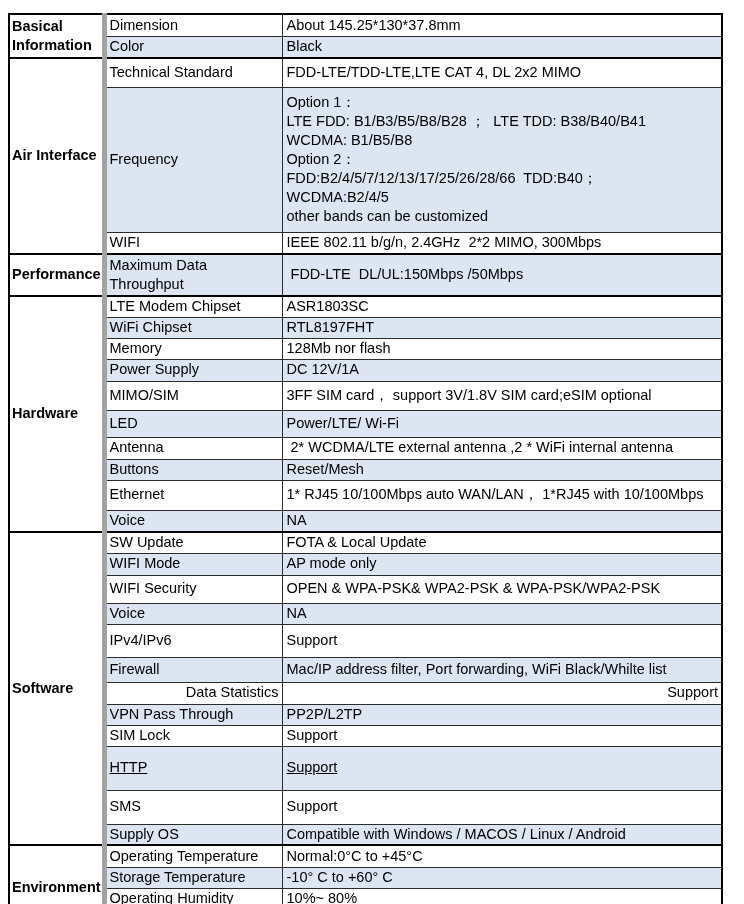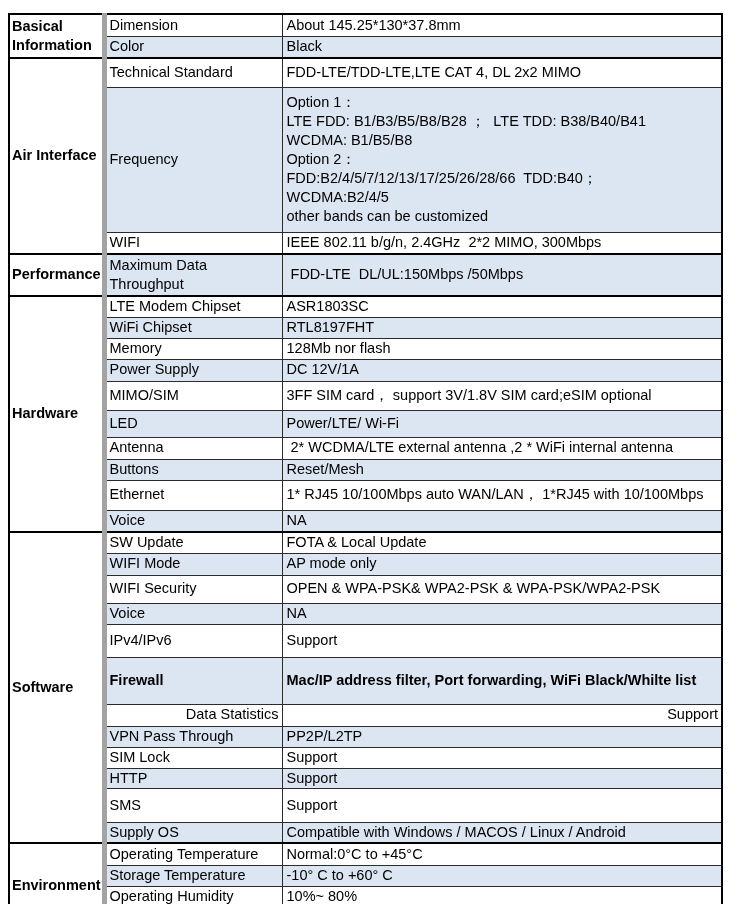--- a/index.html
+++ b/index.html
@@ -152,37 +152,37 @@
           <td class="val">OPEN &amp; WPA-PSK&amp; WPA2-PSK &amp; WPA-PSK/WPA2-PSK</td>
         </tr>
         <tr class="zebra" style="height: 21px;">
           <td class="attr">Voice</td>
           <td class="val">NA</td>
         </tr>
         <tr style="height: 33px;">
           <td class="attr">IPv4/IPv6</td>
           <td class="val">Support</td>
         </tr>
-        <tr class="zebra" style="height: 47px; font-weight: bold;">
+        <tr class="zebra" style="height: 25px;">
           <td class="attr">Firewall</td>
           <td class="val">Mac/IP address filter, Port forwarding, WiFi Black/Whilte list</td>
         </tr>
         <tr style="height: 22px; text-align: right;">
           <td class="attr">Data Statistics</td>
           <td class="val">Support</td>
         </tr>
         <tr class="zebra" style="height: 21px;">
           <td class="attr">VPN Pass Through</td>
           <td class="val">PP2P/L2TP</td>
         </tr>
         <tr style="height: 21px;">
           <td class="attr">SIM Lock</td>
           <td class="val">Support</td>
         </tr>
-        <tr class="zebra" style="height: 20px;">
+        <tr class="zebra" style="height: 44px; text-decoration: underline;">
           <td class="attr">HTTP</td>
           <td class="val">Support</td>
         </tr>
         <tr style="height: 34px;">
           <td class="attr">SMS</td>
           <td class="val">Support</td>
         </tr>
         <tr class="zebra" style="height: 21px;">
           <td class="attr">Supply OS</td>
           <td class="val">Compatible with Windows / MACOS / Linux / Android</td>

